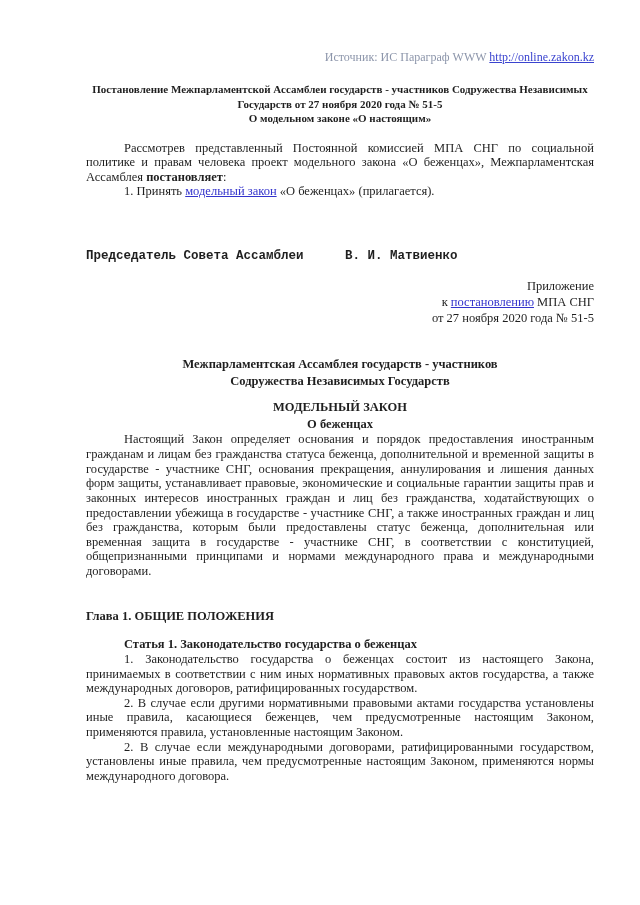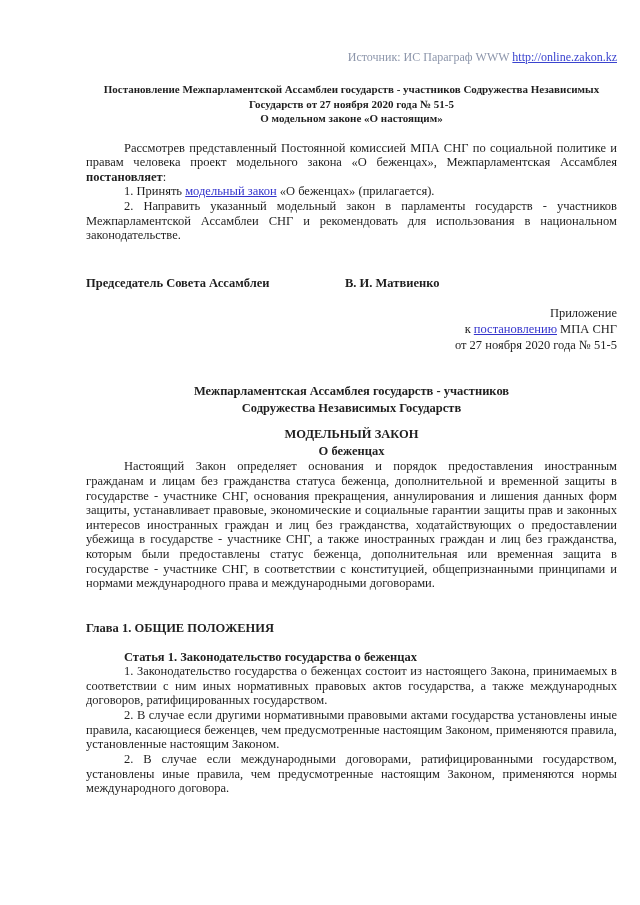--- a/index.html
+++ b/index.html
@@ -7,21 +7,21 @@
   body {
     background: #ffffff;
     color: #1f1f1f;
     font-family: "Liberation Serif", "DejaVu Serif", serif;
     font-size: 12.5px;
     line-height: 1.17;
   }
   .page {
     width: 640px;
     height: 905px;
-    padding: 50px 23px 40px 86px;
+    padding: 50px 46px 40px 86px;
     overflow: hidden;
     background: #ffffff;
   }
   a { color: #3333cc; text-decoration: underline; cursor: pointer; }
   .src-line {
     text-align: right;
     font-size: 12px;
     color: #8d96ab;
     margin-bottom: 18px;
   }
@@ -31,23 +31,24 @@
     font-weight: bold;
     font-size: 11px;
     line-height: 1.32;
     margin-bottom: 15px;
   }
   p.body-par {
     text-align: justify;
     text-indent: 38px;
   }
   .sig-row {
-    margin-top: 33px;
+    margin-top: 50px;
     font-weight: bold;
     white-space: nowrap;
+    font-family: Liberation Mono, monospace;
   }
   .sig-label { display: inline-block; width: 259px; }
   .annex {
     margin-top: 14px;
     text-align: right;
     line-height: 1.3;
   }
   .law-org {
     margin-top: 30px;
     text-align: center;
@@ -83,21 +84,20 @@
 
   <div class="doc-title">
     <div>Постановление Межпарламентской Ассамблеи государств - участников Содружества Независимых Государств от 27 ноября 2020 года № 51-5</div>
     <div>О модельном законе «О настоящим»</div>
   </div>
 
   <p class="body-par"><span>Рассмотрев представленный Постоянной комиссией МПА СНГ по социальной политике и правам человека проект модельного закона «О беженцах», Межпарламентская Ассамблея </span><span class="bold">постановляет</span><span>:</span></p>
 
   <p class="body-par"><span>1. Принять </span><a>модельный закон</a><span> «О беженцах» (прилагается).</span></p>
 
-  <p class="body-par">2. Направить указанный модельный закон в парламенты государств - участников Межпарламентской Ассамблеи СНГ и рекомендовать для использования в национальном законодательстве.</p>
 
   <div class="sig-row">
     <span class="sig-label">Председатель Совета Ассамблеи</span><span>В. И. Матвиенко</span>
   </div>
 
   <div class="annex">
     <div>Приложение</div>
     <div><span>к </span><a>постановлению</a><span> МПА СНГ</span></div>
     <div>от 27 ноября 2020 года № 51-5</div>
   </div>

